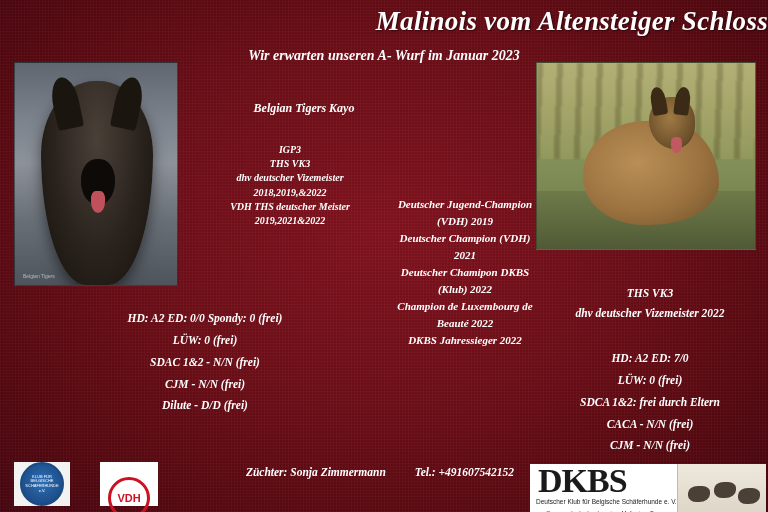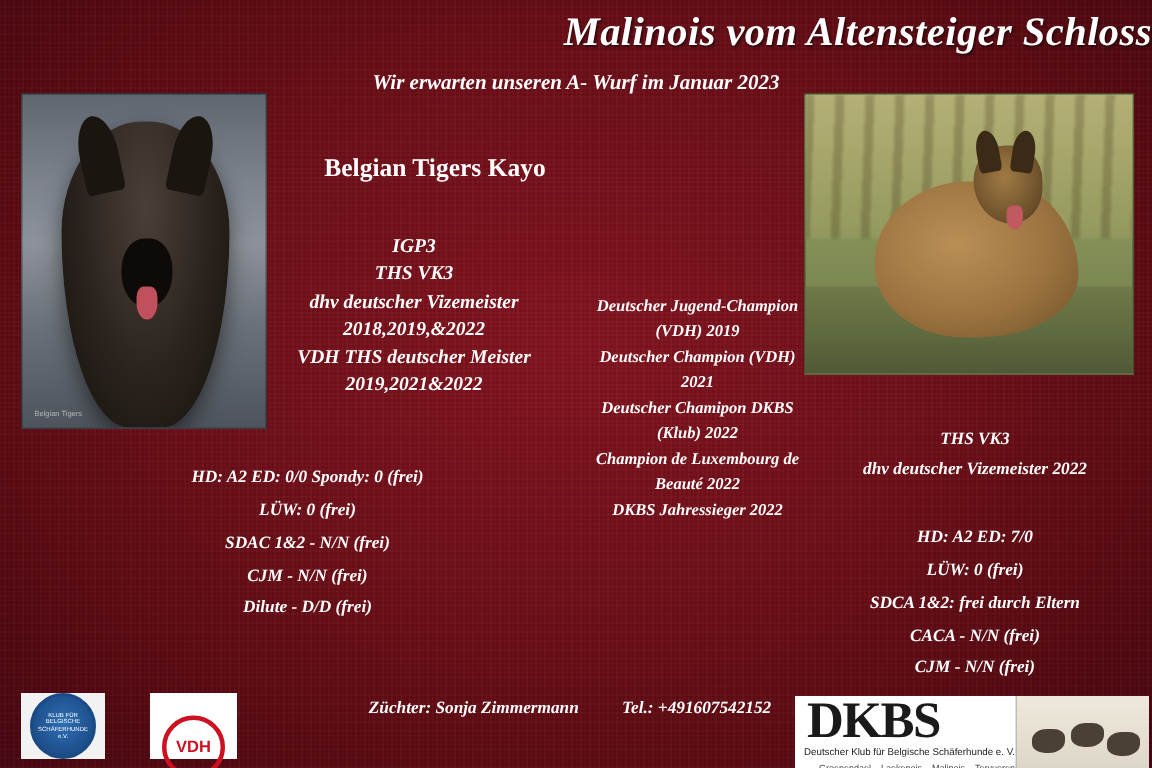--- a/index.html
+++ b/index.html
@@ -180,34 +180,34 @@
     background: #c05a60;
     border-radius: 40% 40% 60% 60%;
   }
 
   .col {
     position: absolute;
     text-align: center;
     line-height: 1.42;
   }
   .sire-name {
-    left: 150px;
+    left: 164px;
     top: 100px;
     width: 280px;
-    font-size: 17px;
-    font-weight: bold;
+    font-size: 12px;
+    font-weight: bold;
+    font-style: italic;
   }
   .sire-lines {
-    left: 136px;
+    left: 150px;
     top: 143px;
     width: 280px;
-    font-size: 13px;
-    font-weight: bold;
-    font-style: italic;
-    margin-top: 12px;
+    font-size: 10px;
+    font-weight: bold;
+    font-style: italic;
   }
   .dam-name {
     left: 330px;
     top: 144px;
     width: 270px;
     font-size: 17px;
     font-weight: bold;
     font-style: italic;
   }
   .dam-lines {

